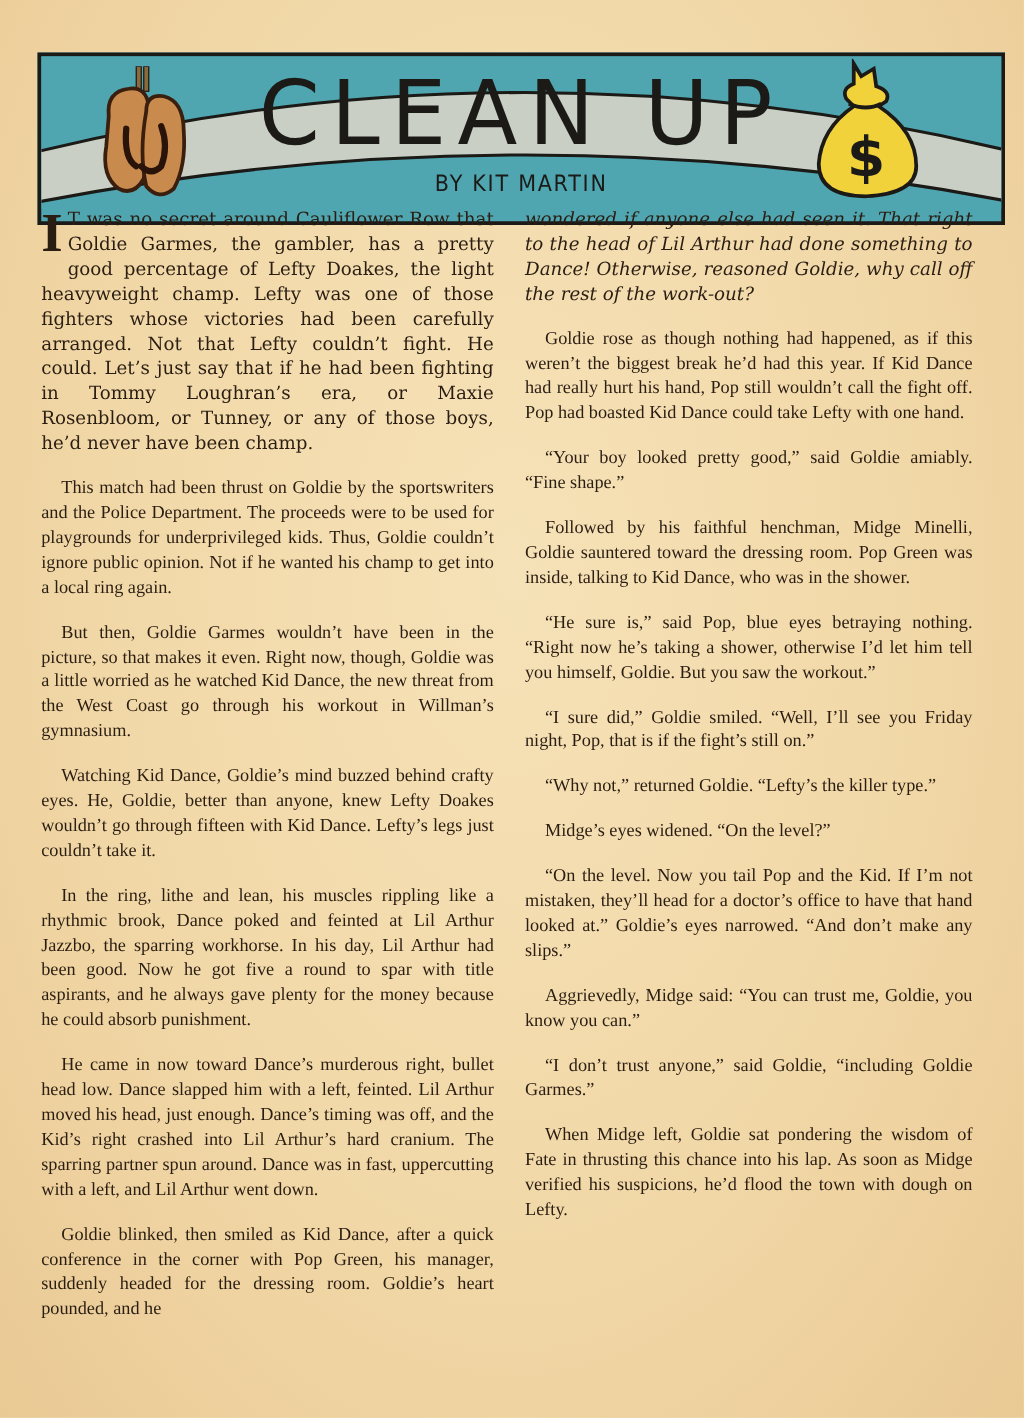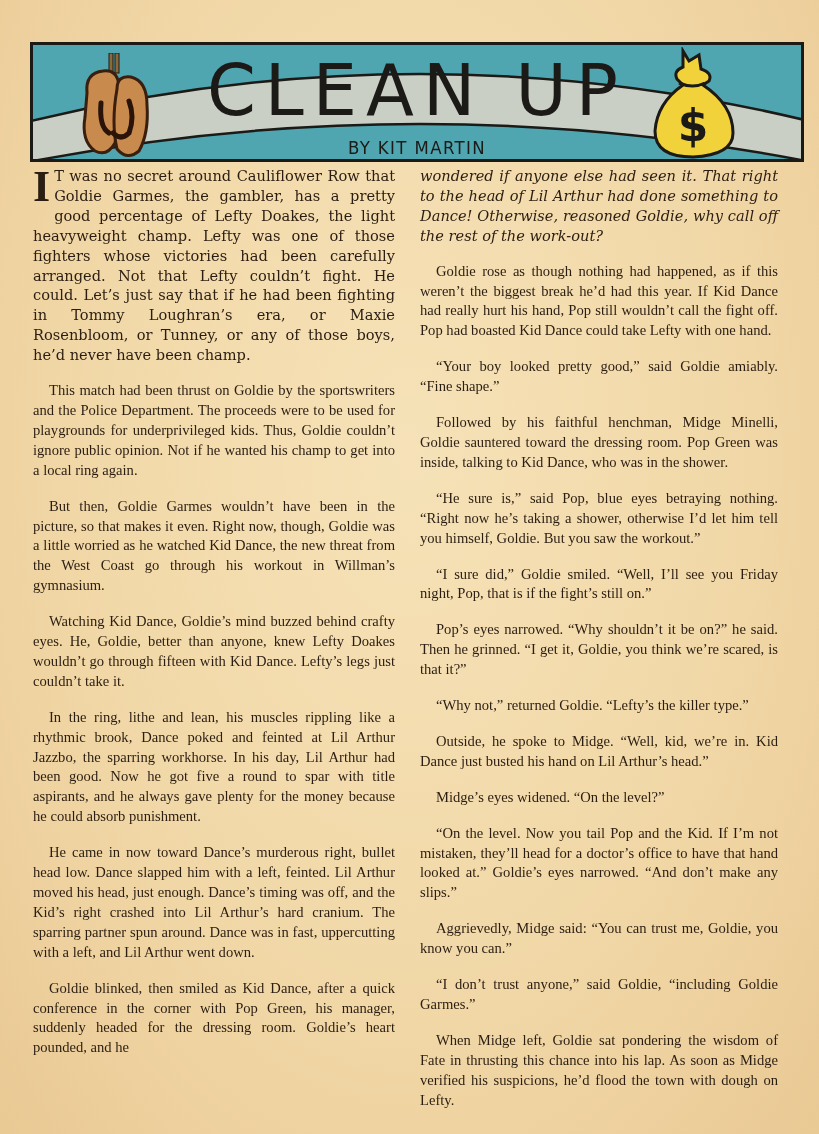--- a/index.html
+++ b/index.html
@@ -5,21 +5,21 @@
     html, body { margin: 0; padding: 0; }
     body {
       width: 819px; height: 1134px; overflow: hidden;
       background: #f3dcae;
       background-image: radial-gradient(ellipse at 50% 40%, #f6e2b8 0%, #f1d7a6 60%, #e9c994 100%);
       position: relative;
       font-family: "DejaVu Serif", "Liberation Serif", serif;
       color: #2a1d12;
     }
     .banner {
-      position: absolute; left: 30px; top: 42px; width: 774px; height: 120px;
+      position: absolute; left: 30px; top: 42px; width: 774px; height: 138px;
       border: 3px solid #1c1a17; box-sizing: border-box;
       background: #4fa6b1; overflow: hidden;
     }
     .banner svg.bg { position: absolute; left: 0; top: 0; }
     .title {
       position: absolute; left: 0; right: 0; top: 6px; text-align: center;
       font-family: "DejaVu Sans", "Liberation Sans", sans-serif;
       font-size: 70px; font-weight: normal; letter-spacing: 9px;
       color: #1c1a17; transform: scaleY(1.02); line-height: 80px;
     }
@@ -84,21 +84,19 @@
   <p>Goldie blinked, then smiled as Kid Dance, after a quick conference in the corner with Pop Green, his manager, suddenly headed for the dressing room. Goldie’s heart pounded, and he</p>
 </div>
 
 <div class="col right">
   <p class="noindent">wondered if anyone else had seen it. That right to the head of Lil Arthur had done something to Dance! Otherwise, reasoned Goldie, why call off the rest of the work-out?</p>
   <p>Goldie rose as though nothing had happened, as if this weren’t the biggest break he’d had this year. If Kid Dance had really hurt his hand, Pop still wouldn’t call the fight off. Pop had boasted Kid Dance could take Lefty with one hand.</p>
   <p>“Your boy looked pretty good,” said Goldie amiably. “Fine shape.”</p>
   <p>Followed by his faithful henchman, Midge Minelli, Goldie sauntered toward the dressing room. Pop Green was inside, talking to Kid Dance, who was in the shower.</p>
   <p>“He sure is,” said Pop, blue eyes betraying nothing. “Right now he’s taking a shower, otherwise I’d let him tell you himself, Goldie. But you saw the workout.”</p>
   <p>“I sure did,” Goldie smiled. “Well, I’ll see you Friday night, Pop, that is if the fight’s still on.”</p>
-  <p>Pop’s eyes narrowed. “Why shouldn’t it be on?” he said. Then he grinned. “I get it, Goldie, you think we’re scared, is that it?”</p>
   <p>“Why not,” returned Goldie. “Lefty’s the killer type.”</p>
-  <p>Outside, he spoke to Midge. “Well, kid, we’re in. Kid Dance just busted his hand on Lil Arthur’s head.”</p>
   <p>Midge’s eyes widened. “On the level?”</p>
   <p>“On the level. Now you tail Pop and the Kid. If I’m not mistaken, they’ll head for a doctor’s office to have that hand looked at.” Goldie’s eyes narrowed. “And don’t make any slips.”</p>
   <p>Aggrievedly, Midge said: “You can trust me, Goldie, you know you can.”</p>
   <p>“I don’t trust anyone,” said Goldie, “including Goldie Garmes.”</p>
   <p>When Midge left, Goldie sat pondering the wisdom of Fate in thrusting this chance into his lap. As soon as Midge verified his suspicions, he’d flood the town with dough on Lefty.</p>
 </div>
 
 </body></html>

